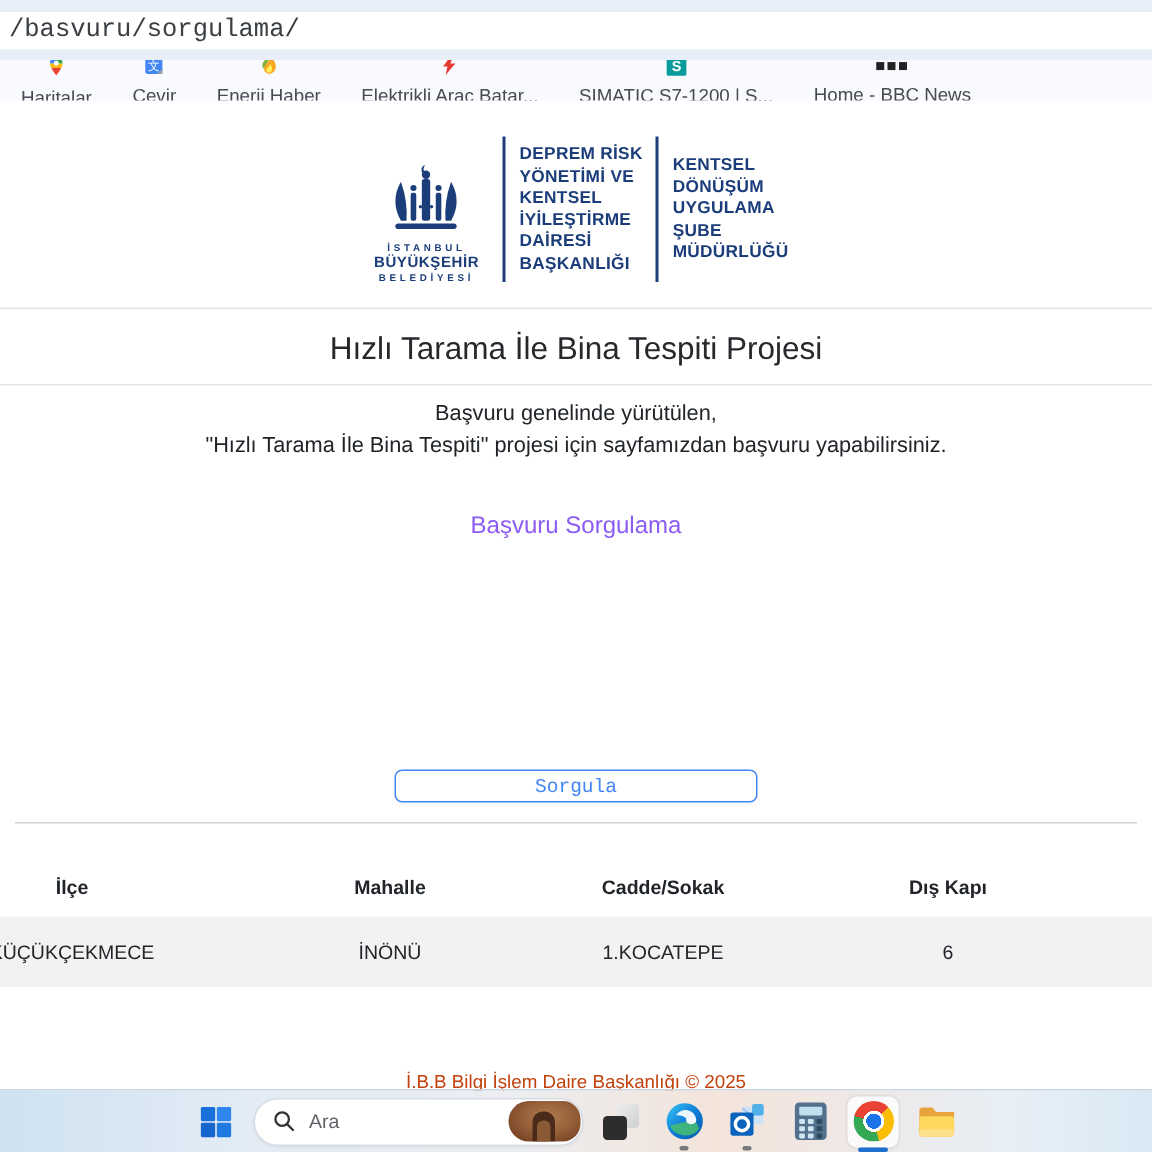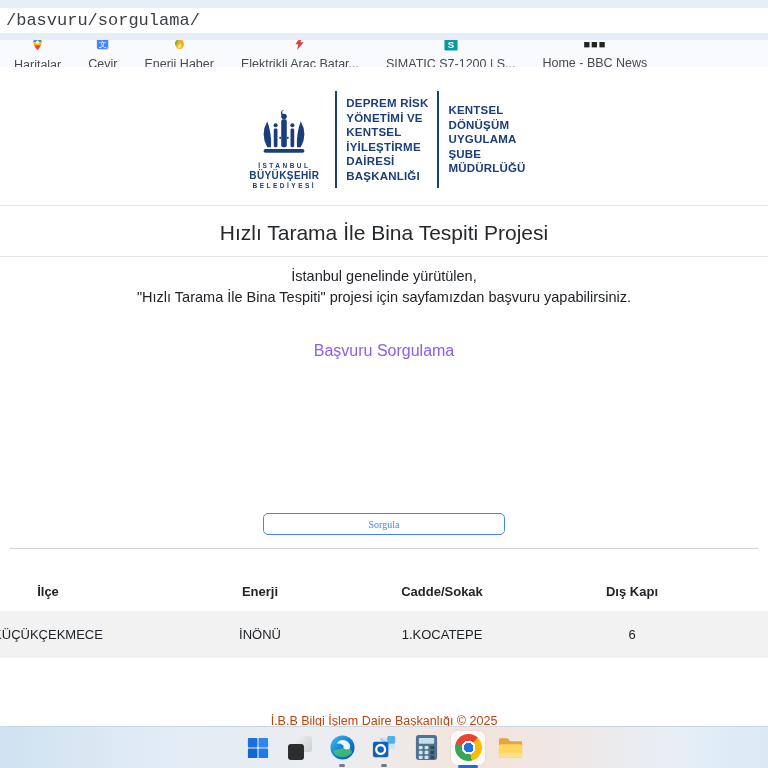--- a/index.html
+++ b/index.html
@@ -23,22 +23,22 @@
   .vdiv{width:2px;background:#1b3d7a;margin:2px 9px;}
   .dept,.unit{display:flex;flex-direction:column;justify-content:center;color:#1b3d7a;
     font-weight:bold;font-size:11.5px;line-height:14.5px;letter-spacing:.2px;}
   .title-band{margin-top:15px;border-top:1px solid #e4e6e8;border-bottom:1px solid #e4e6e8;
     padding:12px 0 9px;text-align:center;}
   .title-band h1{margin:0;font-size:21px;font-weight:400;color:#26292c;line-height:29px;}
   .intro{margin-top:9px;text-align:center;font-size:14.5px;color:#212529;line-height:21px;}
   .section-heading{margin-top:33px;text-align:center;font-size:16px;color:#8b5cf6;line-height:19px;font-weight:400;}
   .btn-row{display:flex;justify-content:center;margin-top:153px;}
   .sorgula-btn{width:242px;height:22px;background:#fff;border:1px solid #4285f4;border-radius:5px;
-    color:#4285f4;font-size:10px;display:flex;align-items:center;justify-content:center;cursor:pointer;
-    font-family:Liberation Serif, serif;}
+    color:#4285f4;font-size:13px;display:flex;align-items:center;justify-content:center;cursor:pointer;
+    font-family:Liberation Mono, monospace;}
   .hr{border:0;border-top:1px solid #d2d2d2;margin:13px 10px 0;}
   .tbl{margin-top:29px;margin-left:-58px;width:860px;}
   .tbl-head{display:flex;height:26px;align-items:center;font-weight:bold;font-size:13px;color:#212529;margin-bottom:7px;}
   .tbl-row{display:flex;height:47px;align-items:center;background:#f2f2f2;font-size:13px;color:#212529;}
   .c1{width:212px;text-align:center;}
   .c2{width:212px;text-align:center;}
   .c3{width:152px;text-align:center;}
   .c4{width:228px;text-align:center;}
   .footer{margin-top:56px;text-align:center;font-size:12.5px;color:#c2410c;}
   
@@ -184,36 +184,36 @@
       <div>ŞUBE</div>
       <div>MÜDÜRLÜĞÜ</div>
     </div>
   </div>
 
   <div class="title-band">
     <h1>Hızlı Tarama İle Bina Tespiti Projesi</h1>
   </div>
 
   <div class="intro">
-    <div>İstanbul genelinde yürütülen,</div>
+    <div>Başvuru genelinde yürütülen,</div>
     <div>"Hızlı Tarama İle Bina Tespiti" projesi için sayfamızdan başvuru yapabilirsiniz.</div>
   </div>
 
   <div class="section-heading">Başvuru Sorgulama</div>
 
   <div class="btn-row">
     <button class="sorgula-btn">Sorgula</button>
   </div>
 
   <hr class="hr">
 
   <div class="tbl">
     <div class="tbl-head">
       <div class="c1">İlçe</div>
-      <div class="c2">Enerji</div>
+      <div class="c2">Mahalle</div>
       <div class="c3">Cadde/Sokak</div>
       <div class="c4">Dış Kapı</div>
     </div>
     <div class="tbl-row">
       <div class="c1">KÜÇÜKÇEKMECE</div>
       <div class="c2">İNÖNÜ</div>
       <div class="c3">1.KOCATEPE</div>
       <div class="c4">6</div>
     </div>
   </div>
@@ -224,20 +224,28 @@
 <div class="taskbar">
   <div class="tb-item">
     <svg width="22" height="22" viewBox="0 0 24 24">
       <rect x="1" y="1" width="10.4" height="10.4" rx="1" fill="#1a6fdb"></rect>
       <rect x="12.6" y="1" width="10.4" height="10.4" rx="1" fill="#2f86ef"></rect>
       <rect x="1" y="12.6" width="10.4" height="10.4" rx="1" fill="#1466cc"></rect>
       <rect x="12.6" y="12.6" width="10.4" height="10.4" rx="1" fill="#2179e2"></rect>
     </svg>
   </div>
 
+  <div class="search-pill">
+    <svg width="15" height="15" viewBox="0 0 16 16">
+      <circle cx="6.5" cy="6.5" r="4.8" stroke="#333" stroke-width="1.6" fill="none"></circle>
+      <line x1="10.2" y1="10.2" x2="14.2" y2="14.2" stroke="#333" stroke-width="1.6" stroke-linecap="round"></line>
+    </svg>
+    <span class="ph">Ara</span>
+    <div class="petra"></div>
+  </div>
 
   <div class="tb-item">
     <span class="tv-back"></span>
     <span class="tv-front"></span>
   </div>
 
   <div class="tb-item">
     <svg width="27" height="27" viewBox="0 0 28 28">
       <defs>
         <linearGradient id="eg1" x1="0" y1="0" x2="1" y2="1">

